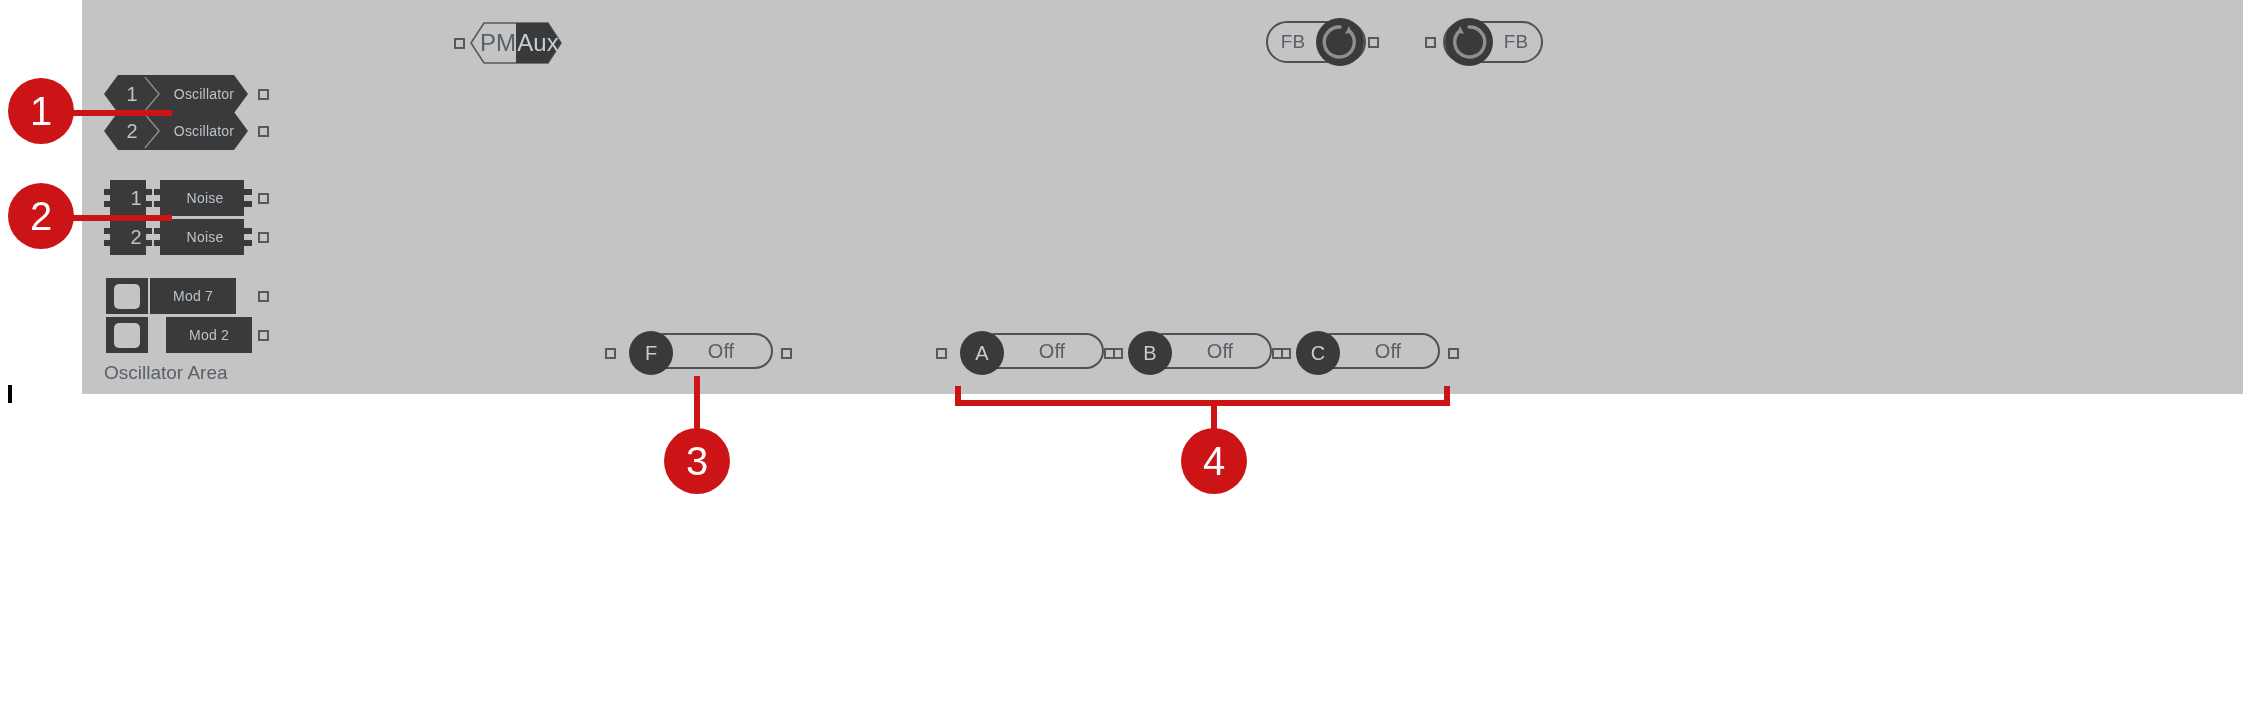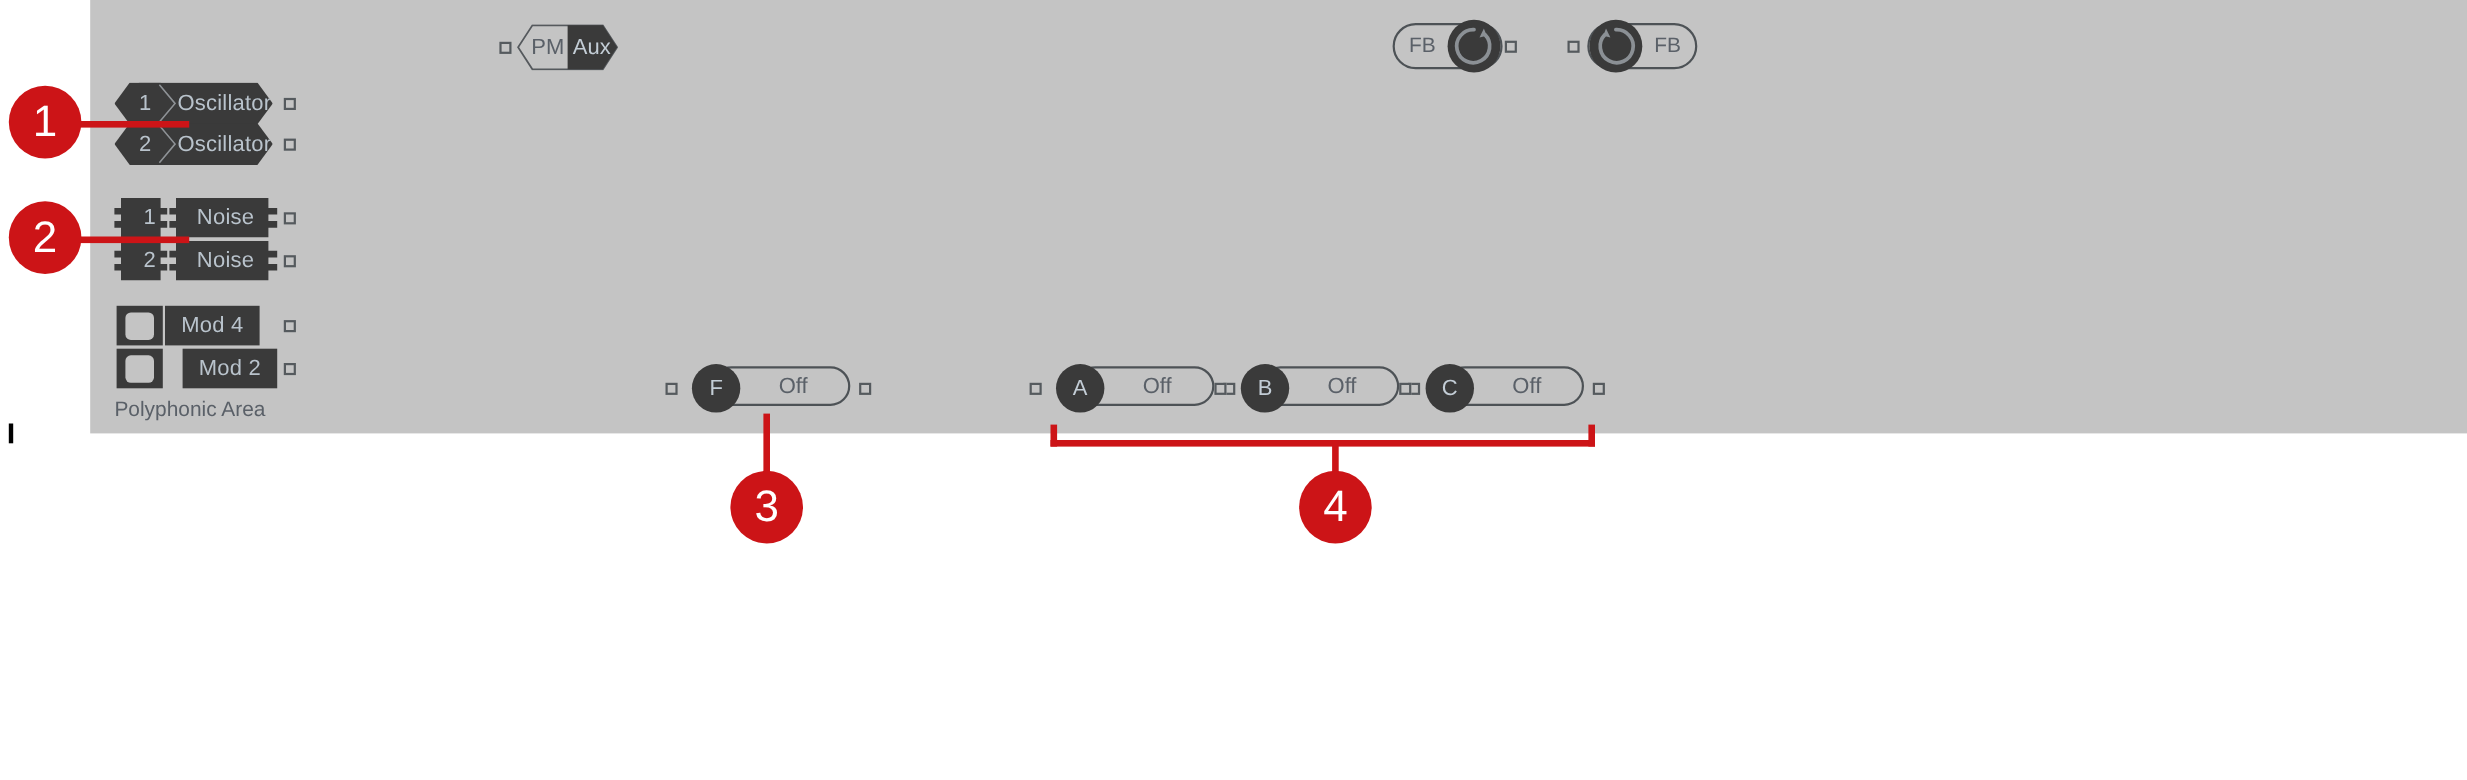--- a/index.html
+++ b/index.html
@@ -9,21 +9,21 @@
   #root { position:relative; width:2243px; height:709px; background:#fff; }
 
   
   #canvas {
     position:absolute; left:82px; top:0px; width:2161px; height:394px;
     background:#c4c4c4;
   }
 
   
   .mlabel {
-    color:#b9c3cc; font-size:20px; letter-spacing:.2px;
+    color:#b9c3cc; font-size:14px; letter-spacing:.2px;
     white-space:nowrap; line-height:1;
   }
   .mnum { color:#b9c3cc; font-size:20px; line-height:1; }
 
   
   .port {
     position:absolute; width:11px; height:11px;
     border:2px solid #555a5e; background:#c4c4c4;
   }
 
@@ -76,21 +76,21 @@
     position:absolute; color:#5a6068; font-size:19px; white-space:nowrap;
   }
 
   
   .pmaux { position:absolute; height:42px; width:92px; }
   .pmaux .hexoutline {
     position:absolute; inset:0;
   }
   .pmaux .pmtext, .pmaux .auxtext {
     position:absolute; top:0; height:42px; display:flex;
-    align-items:center; justify-content:center; font-size:20px;
+    align-items:center; justify-content:center; font-size:24px;
   }
   .pmaux .pmtext { left:6px;  width:44px; color:#5a6068; }
   .pmaux .auxtext{ left:46px; width:44px; color:#c3cdd6; }
 
   
   .fb { position:absolute; height:42px; width:100px; }
   .fb .pill {
     position:absolute; left:0; top:0; width:100px; height:42px;
     border:2px solid #4d5256; border-radius:21px; background:transparent;
   }
@@ -207,36 +207,36 @@
         <span class="mlabel">Noise</span>
       </div>
       <div class="port" style="left:156px; top:13px;"></div>
     </div>
 
     <div class="mod" style="left:24px; top:278px;">
       <div class="sqbox">
         <div class="sq"></div>
       </div>
       <div class="mbody">
-        <span class="mlabel">Mod 4</span>
+        <span class="mlabel">Mod 7</span>
       </div>
       <div class="port" style="left:152px; top:13px;"></div>
     </div>
 
     <div class="mod" style="left:24px; top:317px;gap:16px;">
       <div class="sqbox">
         <div class="sq"></div>
       </div>
       <div class="mbody">
         <span class="mlabel">Mod 2</span>
       </div>
       <div class="port" style="left:152px; top:13px;"></div>
     </div>
 
-    <div class="areacap" style="left:22px; top:362px;">Polyphonic Area</div>
+    <div class="areacap" style="left:22px; top:362px;">Oscillator Area</div>
 
     <div class="fb left" style="left:1184px; top:21px;">
       <div class="pill"></div>
       <div class="fblab">FB</div>
       <div class="knob">
         <svg width="48" height="48" viewBox="0 0 48 48">
           <path d="M24 9 A15 15 0 1 0 34 13.5" fill="none" stroke="#8b9095" stroke-width="3.4" stroke-linecap="round"></path>
           <path d="M33 8 L35.5 14.5 L29 16 Z" fill="#8b9095"></path>
         </svg>
       </div>

